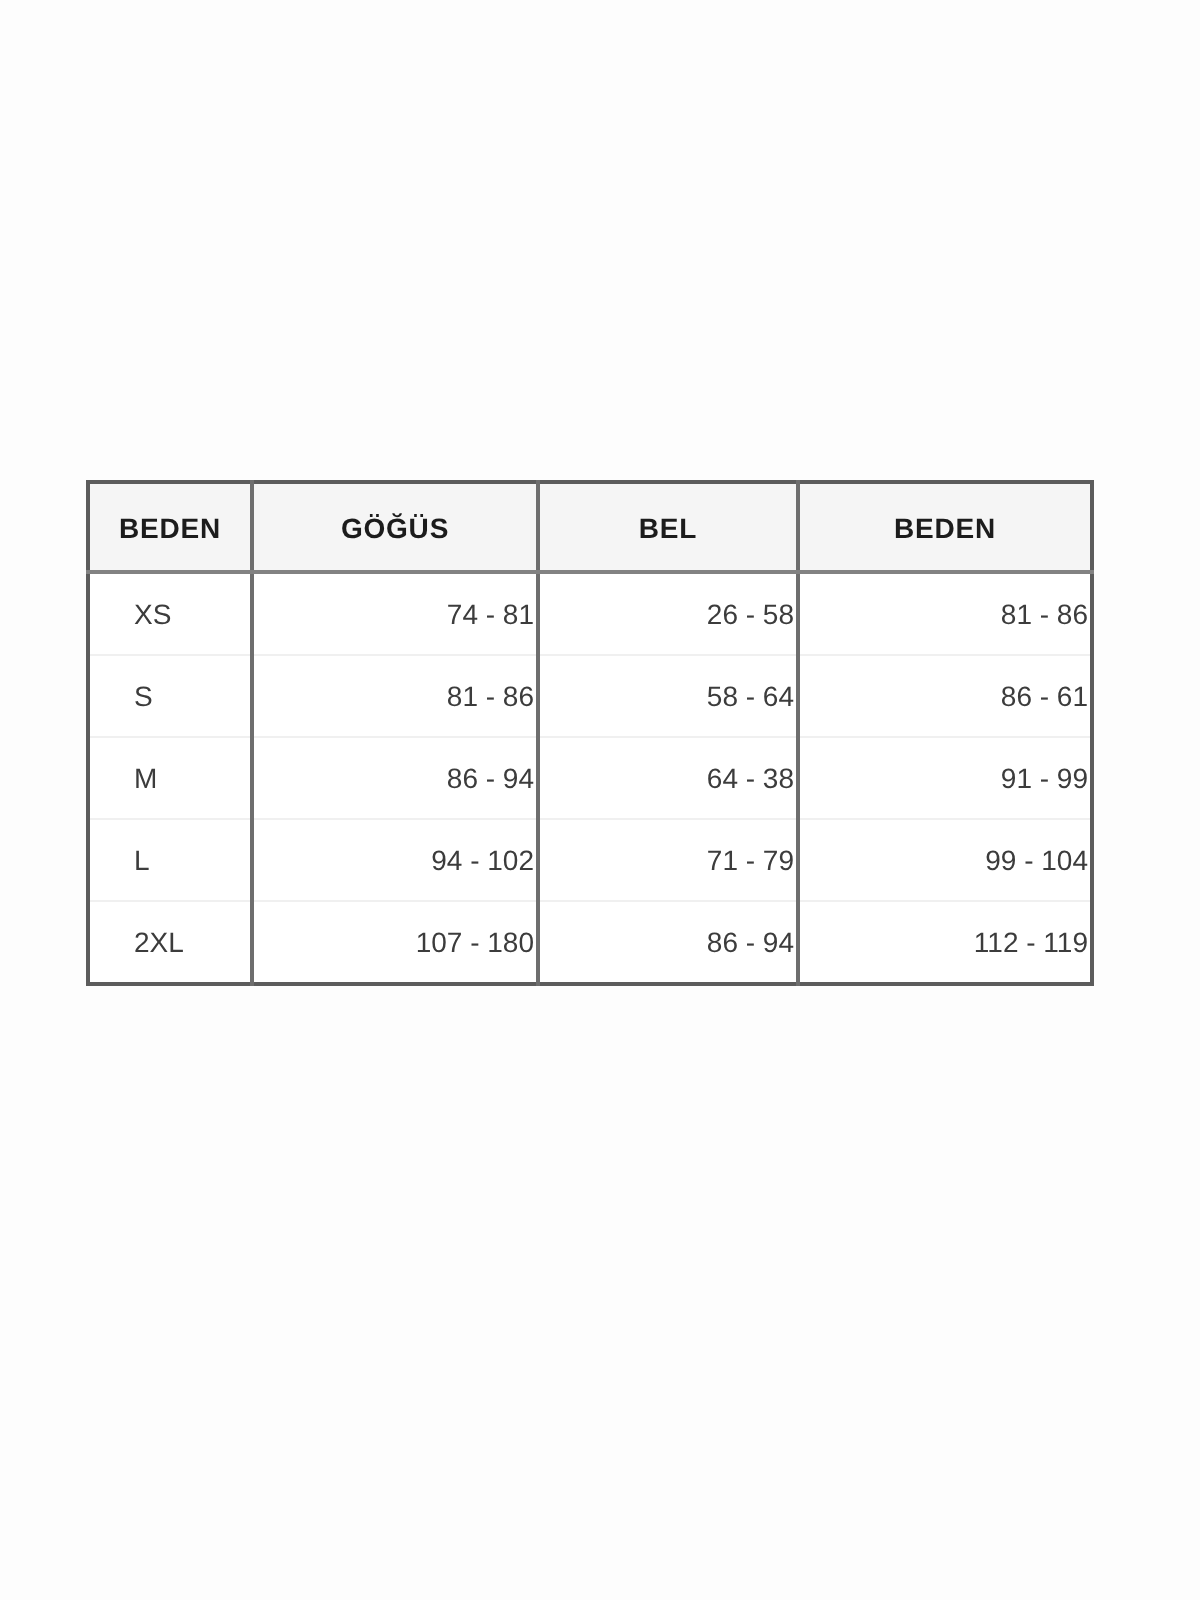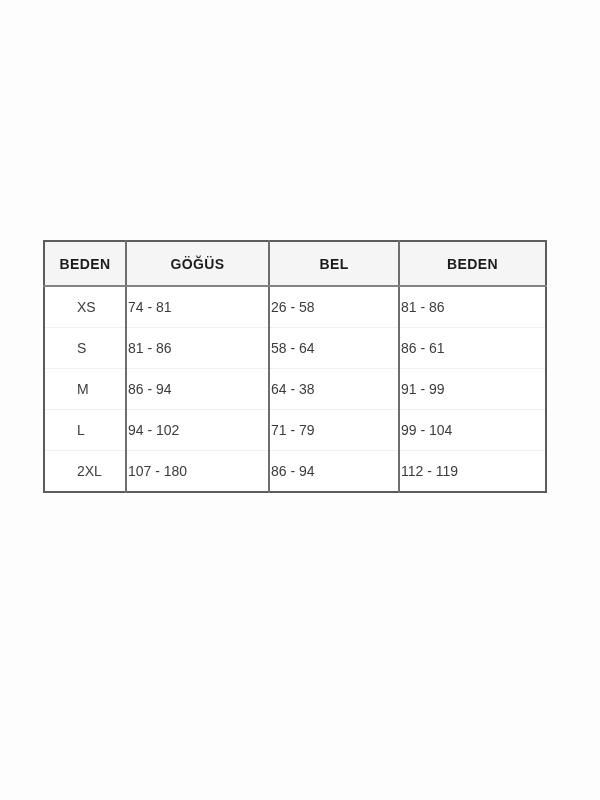--- a/index.html
+++ b/index.html
@@ -43,31 +43,31 @@
     font-weight:bold;
     letter-spacing:0.4px;
     text-align:center;
     vertical-align:middle;
     border-bottom:2px solid var(--border-header);
   }
   table.size-chart td{
     height:38px;
     color:var(--text-body);
     font-size:14px;
-    text-align:left;
+    text-align:right;
     vertical-align:middle;
     border-top:1px solid var(--border-row);
   }
   table.size-chart th:nth-child(n+2),
   table.size-chart td:nth-child(n+2){
     border-left:2px solid var(--border-col);
   }
   table.size-chart td.size-cell{
     text-align:left;
-    padding-left:32px;
+    padding-left:22px;
   }
 </style>
 </head>
 <body>
 
 <div class="canvas">
   <table class="size-chart">
     <colgroup>
       <col style="width:82px">
       <col style="width:143px">

